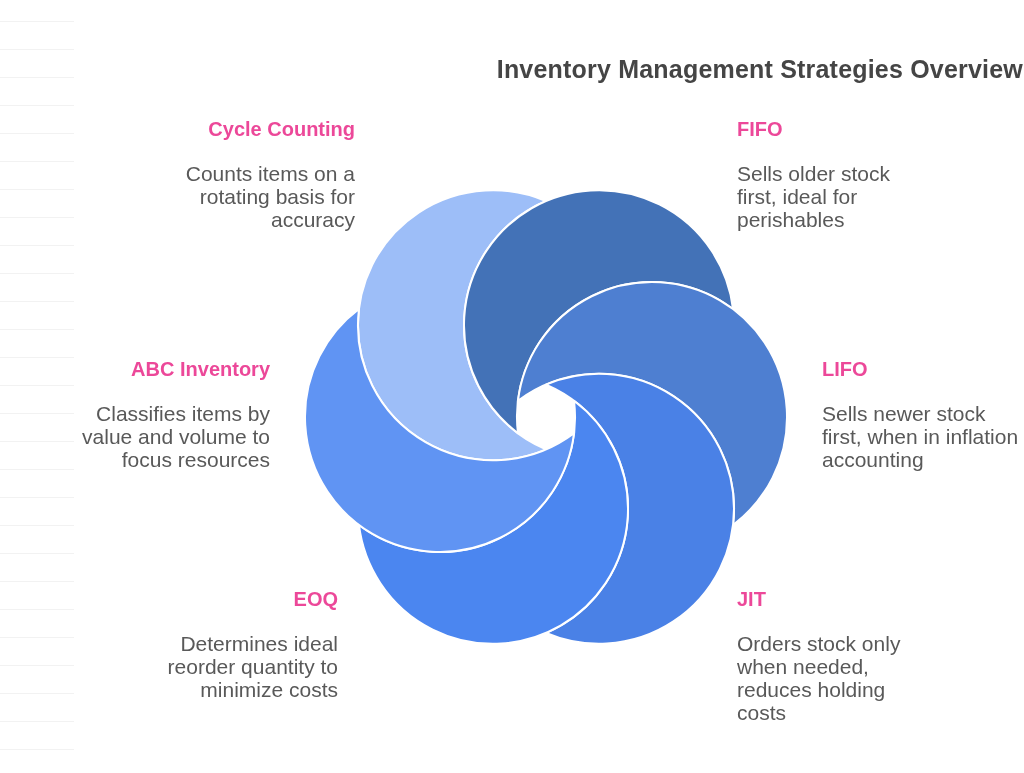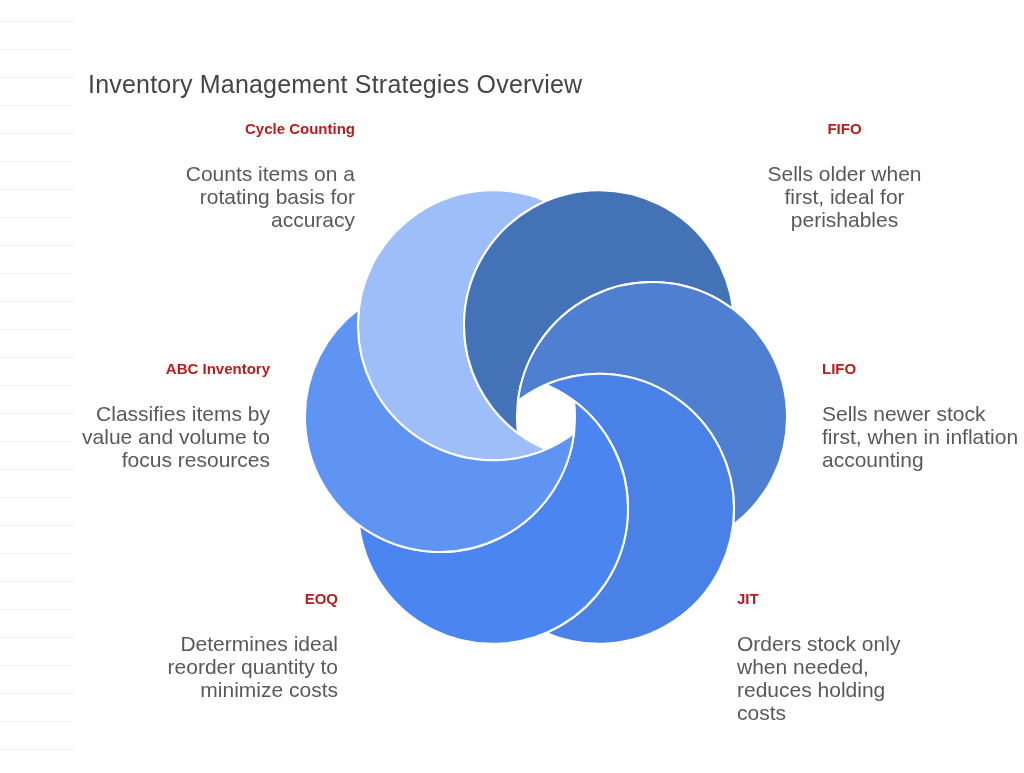--- a/index.html
+++ b/index.html
@@ -7,36 +7,36 @@
     position:relative;
     width:1024px;height:773px;
     overflow:hidden;
     background:#ffffff;
     font-family:"Liberation Sans","DejaVu Sans",sans-serif;
   }
   .bg-grid{position:absolute;left:0;top:0;width:80px;height:773px;}
   .bg-grid .row-line{position:absolute;left:0;width:74px;height:1px;}
   .title{
     position:absolute;left:72px;right:0;top:54px;
-    margin:16px;text-align:left;
-    font-size:25px;font-weight:400;color:#454545;
+    margin:1px;text-align:right;
+    font-size:25px;font-weight:700;color:#454545;
     letter-spacing:0.2px;
   }
   #pinwheel{position:absolute;left:0;top:0;}
   .label-block{position:absolute;}
   .label-heading{
-    font-size:15px;font-weight:700;color:#b91c1c;line-height:26px;
+    font-size:20px;font-weight:700;color:#ec4899;line-height:26px;
   }
   .label-desc{
     margin-top:20px;
     font-size:21px;color:#595959;line-height:23px;
     white-space:pre-line;
   }
   .pos-cycle-counting{left:145px;top:116px;width:210px;text-align:right;}
-  .pos-fifo{left:737px;top:116px;width:215px;text-align:center;}
+  .pos-fifo{left:737px;top:116px;width:215px;text-align:left;}
   .pos-lifo{left:822px;top:356px;width:200px;text-align:left;}
   .pos-jit{left:737px;top:586px;width:215px;text-align:left;}
   .pos-eoq{left:130px;top:586px;width:208px;text-align:right;}
   .pos-abc{left:60px;top:356px;width:210px;text-align:right;}
 </style>
 </head>
 <body>
 
 <div class="canvas">
 
@@ -83,21 +83,21 @@
 
   <div class="label-block pos-cycle-counting">
     <div class="label-heading">Cycle Counting</div>
     <div class="label-desc">Counts items on a
 rotating basis for
 accuracy</div>
   </div>
 
   <div class="label-block pos-fifo">
     <div class="label-heading">FIFO</div>
-    <div class="label-desc">Sells older when
+    <div class="label-desc">Sells older stock
 first, ideal for
 perishables</div>
   </div>
 
   <div class="label-block pos-lifo">
     <div class="label-heading">LIFO</div>
     <div class="label-desc">Sells newer stock
 first, when in inflation
 accounting</div>
   </div>

